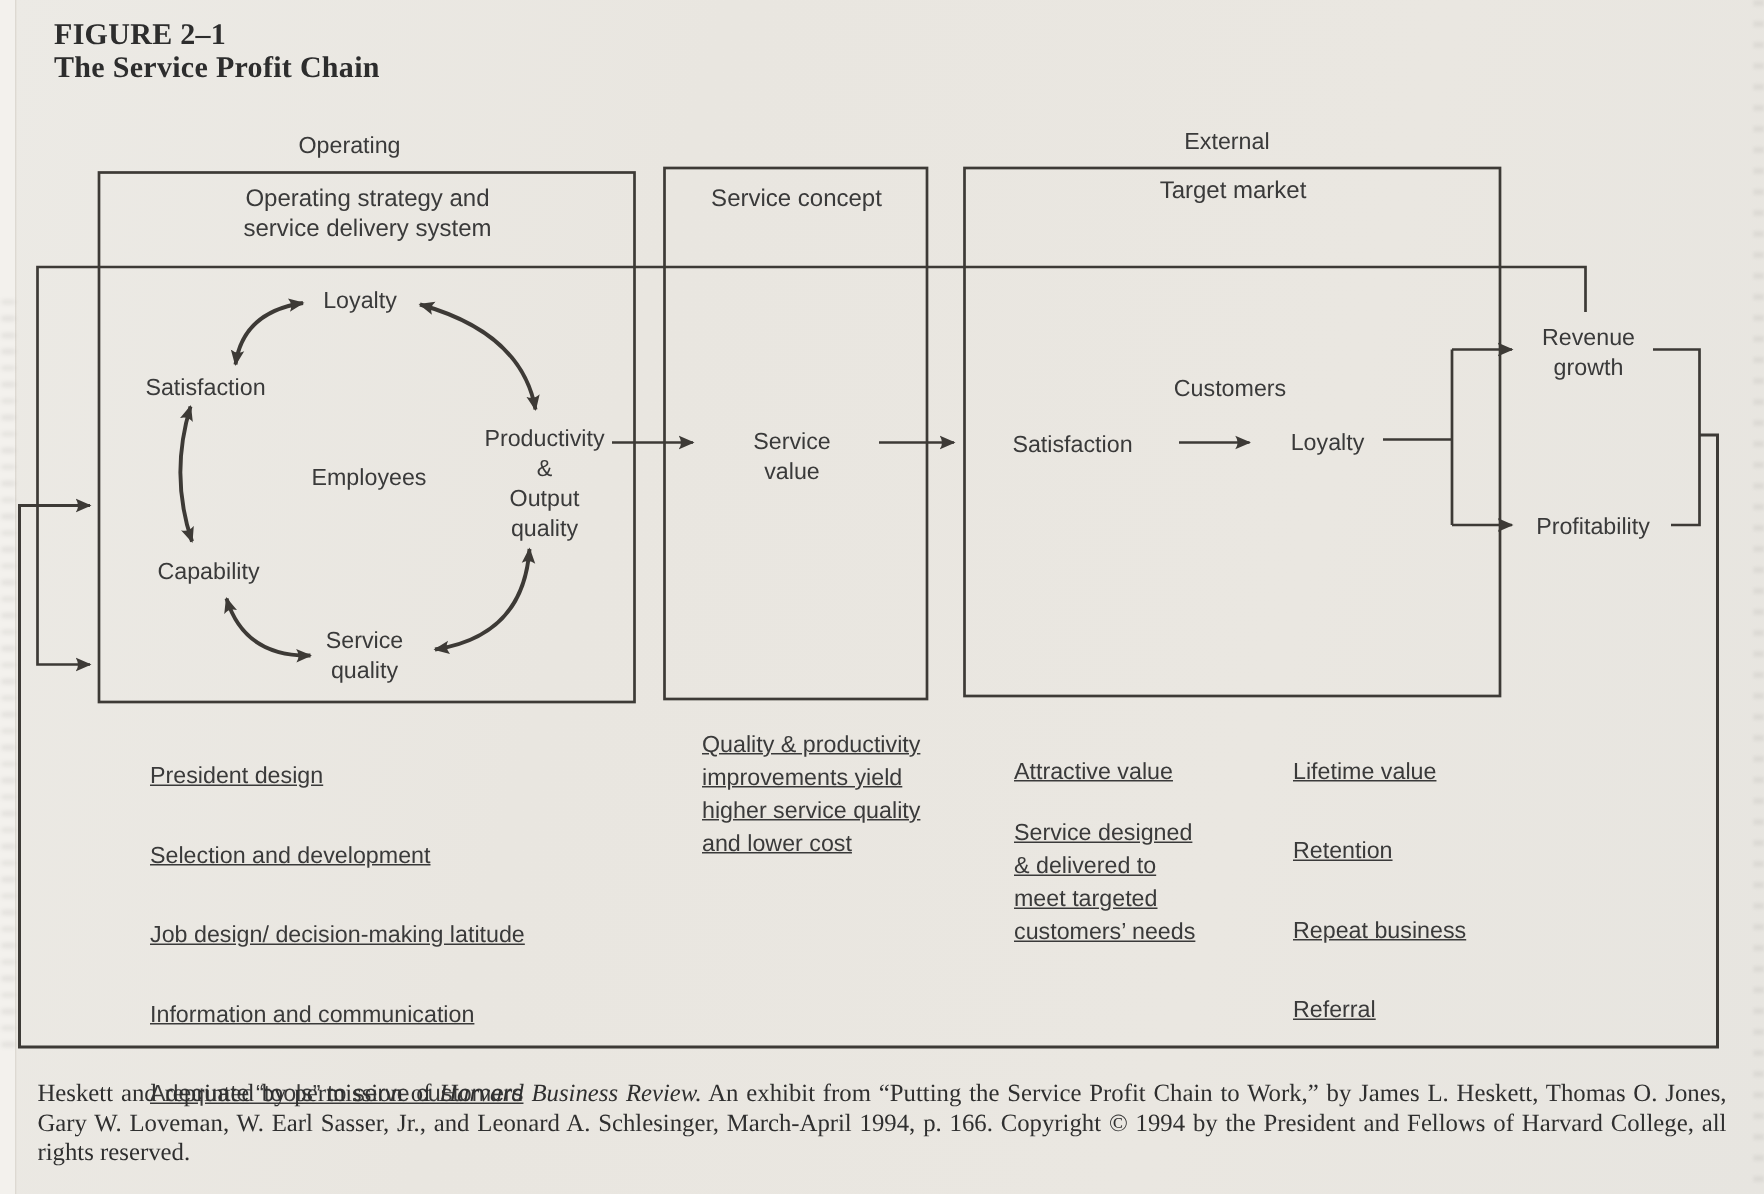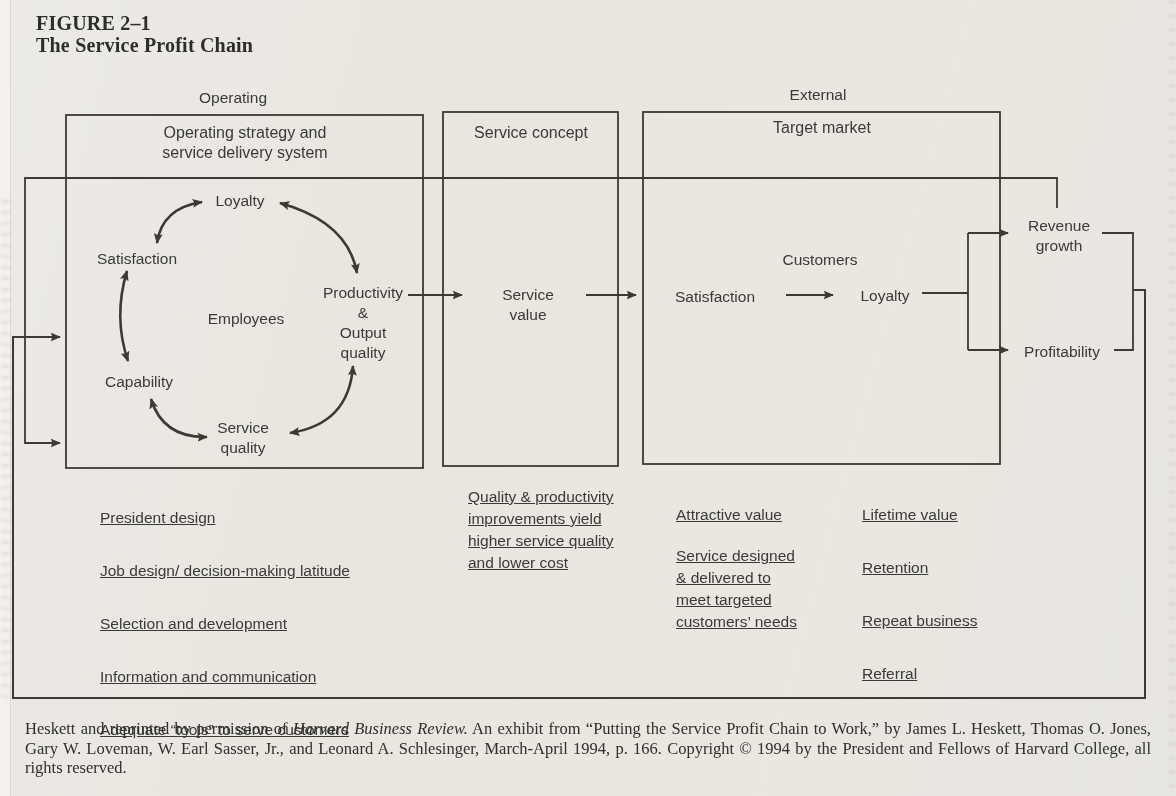--- a/index.html
+++ b/index.html
@@ -126,22 +126,22 @@
 value</div>
   <div class="lbl" style="left:820px;top:250px;">Customers</div>
   <div class="lbl" style="left:715px;top:287px;">Satisfaction</div>
   <div class="lbl" style="left:885px;top:286px;">Loyalty</div>
   <div class="lbl" style="left:1059px;top:216px;">Revenue
 growth</div>
   <div class="lbl" style="left:1062px;top:342px;">Profitability</div>
 
   <div class="lft list" style="left:100px;top:489px;">
     <div class="li">President design</div>
+    <div class="li">Selection and development</div>
     <div class="li">Job design/ decision-making latitude</div>
-    <div class="li">Selection and development</div>
     <div class="li">Information and communication</div>
     <div class="li">Adequate “tools” to serve customers</div>
   </div>
 
   <div class="lft para" style="left:468px;top:486px;width:170px;">Quality &amp; productivity
 improvements yield
 higher service quality
 and lower cost</div>
 
   <div class="lft" style="left:676px;top:486px;width:165px;">

